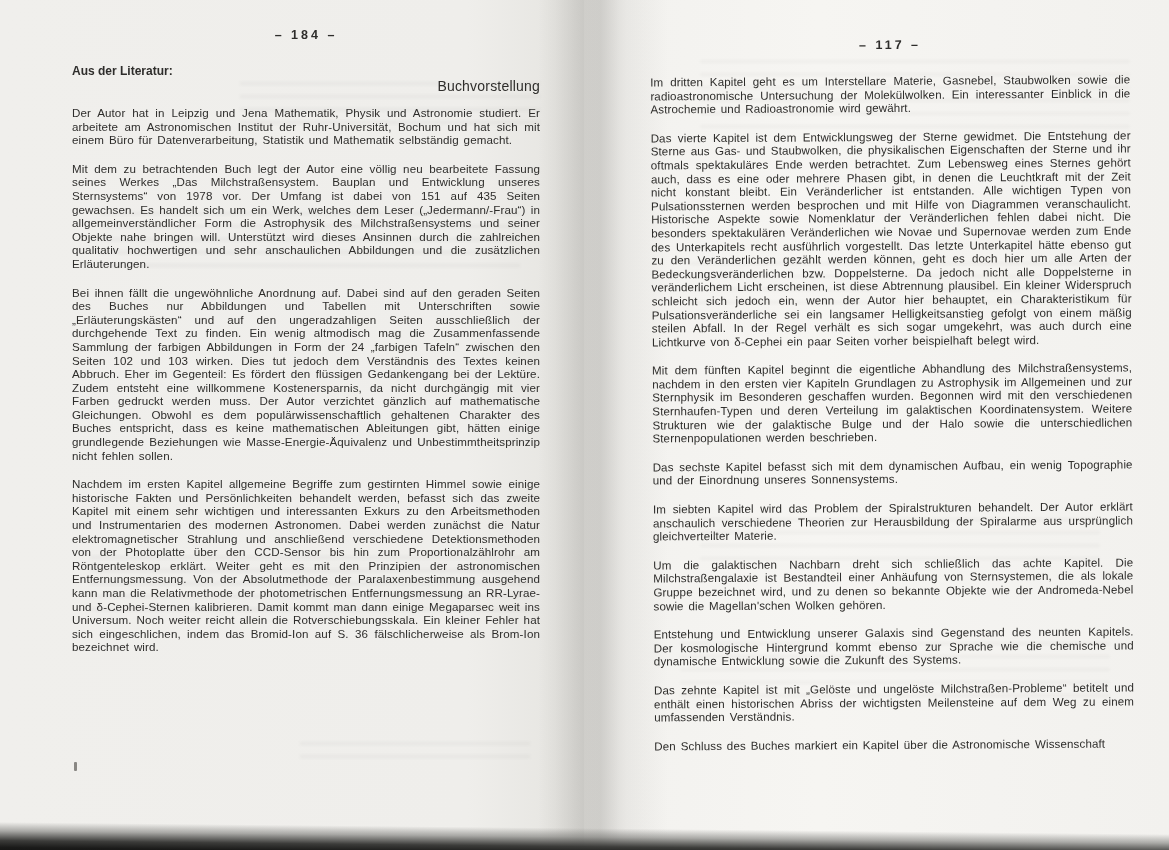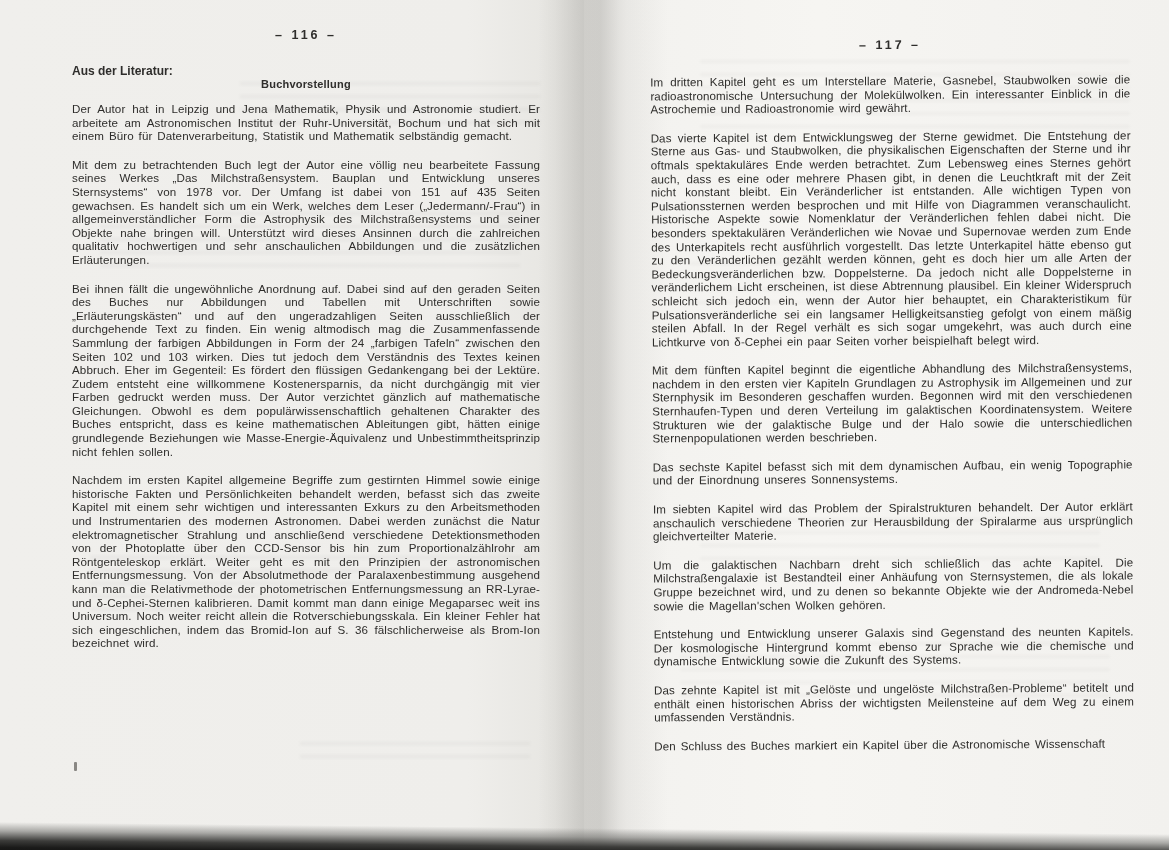--- a/index.html
+++ b/index.html
@@ -15,21 +15,21 @@
   .page-right{left:584px;width:585px;background:linear-gradient(90deg,#e3e2de 0%,#f3f2ef 6%,#f6f5f2 40%,#f2f1ee 100%);}
   .gutter-shadow{
     position:absolute;left:538px;top:0;width:130px;height:850px;pointer-events:none;
     background:linear-gradient(90deg,rgba(60,58,54,0) 0%,rgba(60,58,54,0.10) 30%,rgba(60,58,54,0.16) 48%,rgba(60,58,54,0.06) 68%,rgba(60,58,54,0) 100%);
   }
   .content{position:relative;}
   .content-left{margin:28px 44px 0 72px;width:468px;}
   .content-right{margin:38px 39px 0 66px;width:480px;transform:rotate(-0.35deg);transform-origin:50% 0;}
   .page-number{font-weight:bold;font-size:12.5px;text-align:center;letter-spacing:3px;margin-bottom:22px;}
   .section-label{font-weight:bold;font-size:12px;}
-  .doc-title{font-weight:bold;font-size:11px;text-align:center;margin-bottom:12px;letter-spacing:0.2px;}
+  .doc-title{font-weight:normal;font-size:14px;text-align:right;margin-bottom:12px;letter-spacing:0.2px;}
   p.body-par{
     font-size:11.6px;line-height:13.6px;text-align:justify;
     margin:0 0 15px 0;letter-spacing:0.1px;word-spacing:1.5px;
   }
   
   .bottom-band{
     position:absolute;left:-12px;right:-12px;bottom:-8px;height:30px;
     transform:rotate(0.6deg);transform-origin:50% 50%;
     background:linear-gradient(180deg,rgba(130,128,124,0) 0%,rgba(110,110,107,0.55) 30%,#3c3c3a 62%,#1a1a19 85%,#141413 100%);
   }
@@ -47,21 +47,21 @@
   .b8{left:680px;top:642px;width:430px;height:60px;opacity:0.45;}
   .speck{position:absolute;left:74px;top:762px;width:3px;height:9px;background:#6f6d69;border-radius:1px;opacity:0.8;}
 </style>
 </head>
 <body>
 
 <div class="scan">
 
   <div class="page page-left">
     <div class="content content-left">
-      <div class="page-number">–  116  –</div>
+      <div class="page-number">–  184  –</div>
       <div class="section-label">Aus der Literatur:</div>
       <div class="doc-title">Buchvorstellung</div>
       <p class="body-par">Der Autor hat in Leipzig und Jena Mathematik, Physik und Astronomie studiert. Er arbeitete am Astronomischen Institut der Ruhr-Universität, Bochum und hat sich mit einem Büro für Datenverarbeitung, Statistik und Mathematik selbständig gemacht.</p>
       <p class="body-par">Mit dem zu betrachtenden Buch legt der Autor eine völlig neu bearbeitete Fassung seines Werkes „Das Milchstraßensystem. Bauplan und Entwicklung unseres Sternsystems“ von 1978 vor. Der Umfang ist dabei von 151 auf 435 Seiten gewachsen. Es handelt sich um ein Werk, welches dem Leser („Jedermann/-Frau“) in allgemeinverständlicher Form die Astrophysik des Milchstraßensystems und seiner Objekte nahe bringen will. Unterstützt wird dieses Ansinnen durch die zahlreichen qualitativ hochwertigen und sehr anschaulichen Abbildungen und die zusätzlichen Erläuterungen.</p>
       <p class="body-par">Bei ihnen fällt die ungewöhnliche Anordnung auf. Dabei sind auf den geraden Seiten des Buches nur Abbildungen und Tabellen mit Unterschriften sowie „Erläuterungskästen“ und auf den ungeradzahligen Seiten ausschließlich der durchgehende Text zu finden. Ein wenig altmodisch mag die Zusammenfassende Sammlung der farbigen Abbildungen in Form der 24 „farbigen Tafeln“ zwischen den Seiten 102 und 103 wirken. Dies tut jedoch dem Verständnis des Textes keinen Abbruch. Eher im Gegenteil: Es fördert den flüssigen Gedankengang bei der Lektüre. Zudem entsteht eine willkommene Kostenersparnis, da nicht durchgängig mit vier Farben gedruckt werden muss. Der Autor verzichtet gänzlich auf mathematische Gleichungen. Obwohl es dem populärwissenschaftlich gehaltenen Charakter des Buches entspricht, dass es keine mathematischen Ableitungen gibt, hätten einige grundlegende Beziehungen wie Masse-Energie-Äquivalenz und Unbestimmtheitsprinzip nicht fehlen sollen.</p>
       <p class="body-par">Nachdem im ersten Kapitel allgemeine Begriffe zum gestirnten Himmel sowie einige historische Fakten und Persönlichkeiten behandelt werden, befasst sich das zweite Kapitel mit einem sehr wichtigen und interessanten Exkurs zu den Arbeitsmethoden und Instrumentarien des modernen Astronomen. Dabei werden zunächst die Natur elektromagnetischer Strahlung und anschließend verschiedene Detektionsmethoden von der Photoplatte über den CCD-Sensor bis hin zum Proportionalzählrohr am Röntgenteleskop erklärt. Weiter geht es mit den Prinzipien der astronomischen Entfernungsmessung. Von der Absolutmethode der Paralaxenbestimmung ausgehend kann man die Relativmethode der photometrischen Entfernungsmessung an RR-Lyrae- und δ-Cephei-Sternen kalibrieren. Damit kommt man dann einige Megaparsec weit ins Universum. Noch weiter reicht allein die Rotverschiebungsskala. Ein kleiner Fehler hat sich eingeschlichen, indem das Bromid-Ion auf S. 36 fälschlicherweise als Brom-Ion bezeichnet wird.</p>
     </div>
   </div>
 
   <div class="page page-right">

